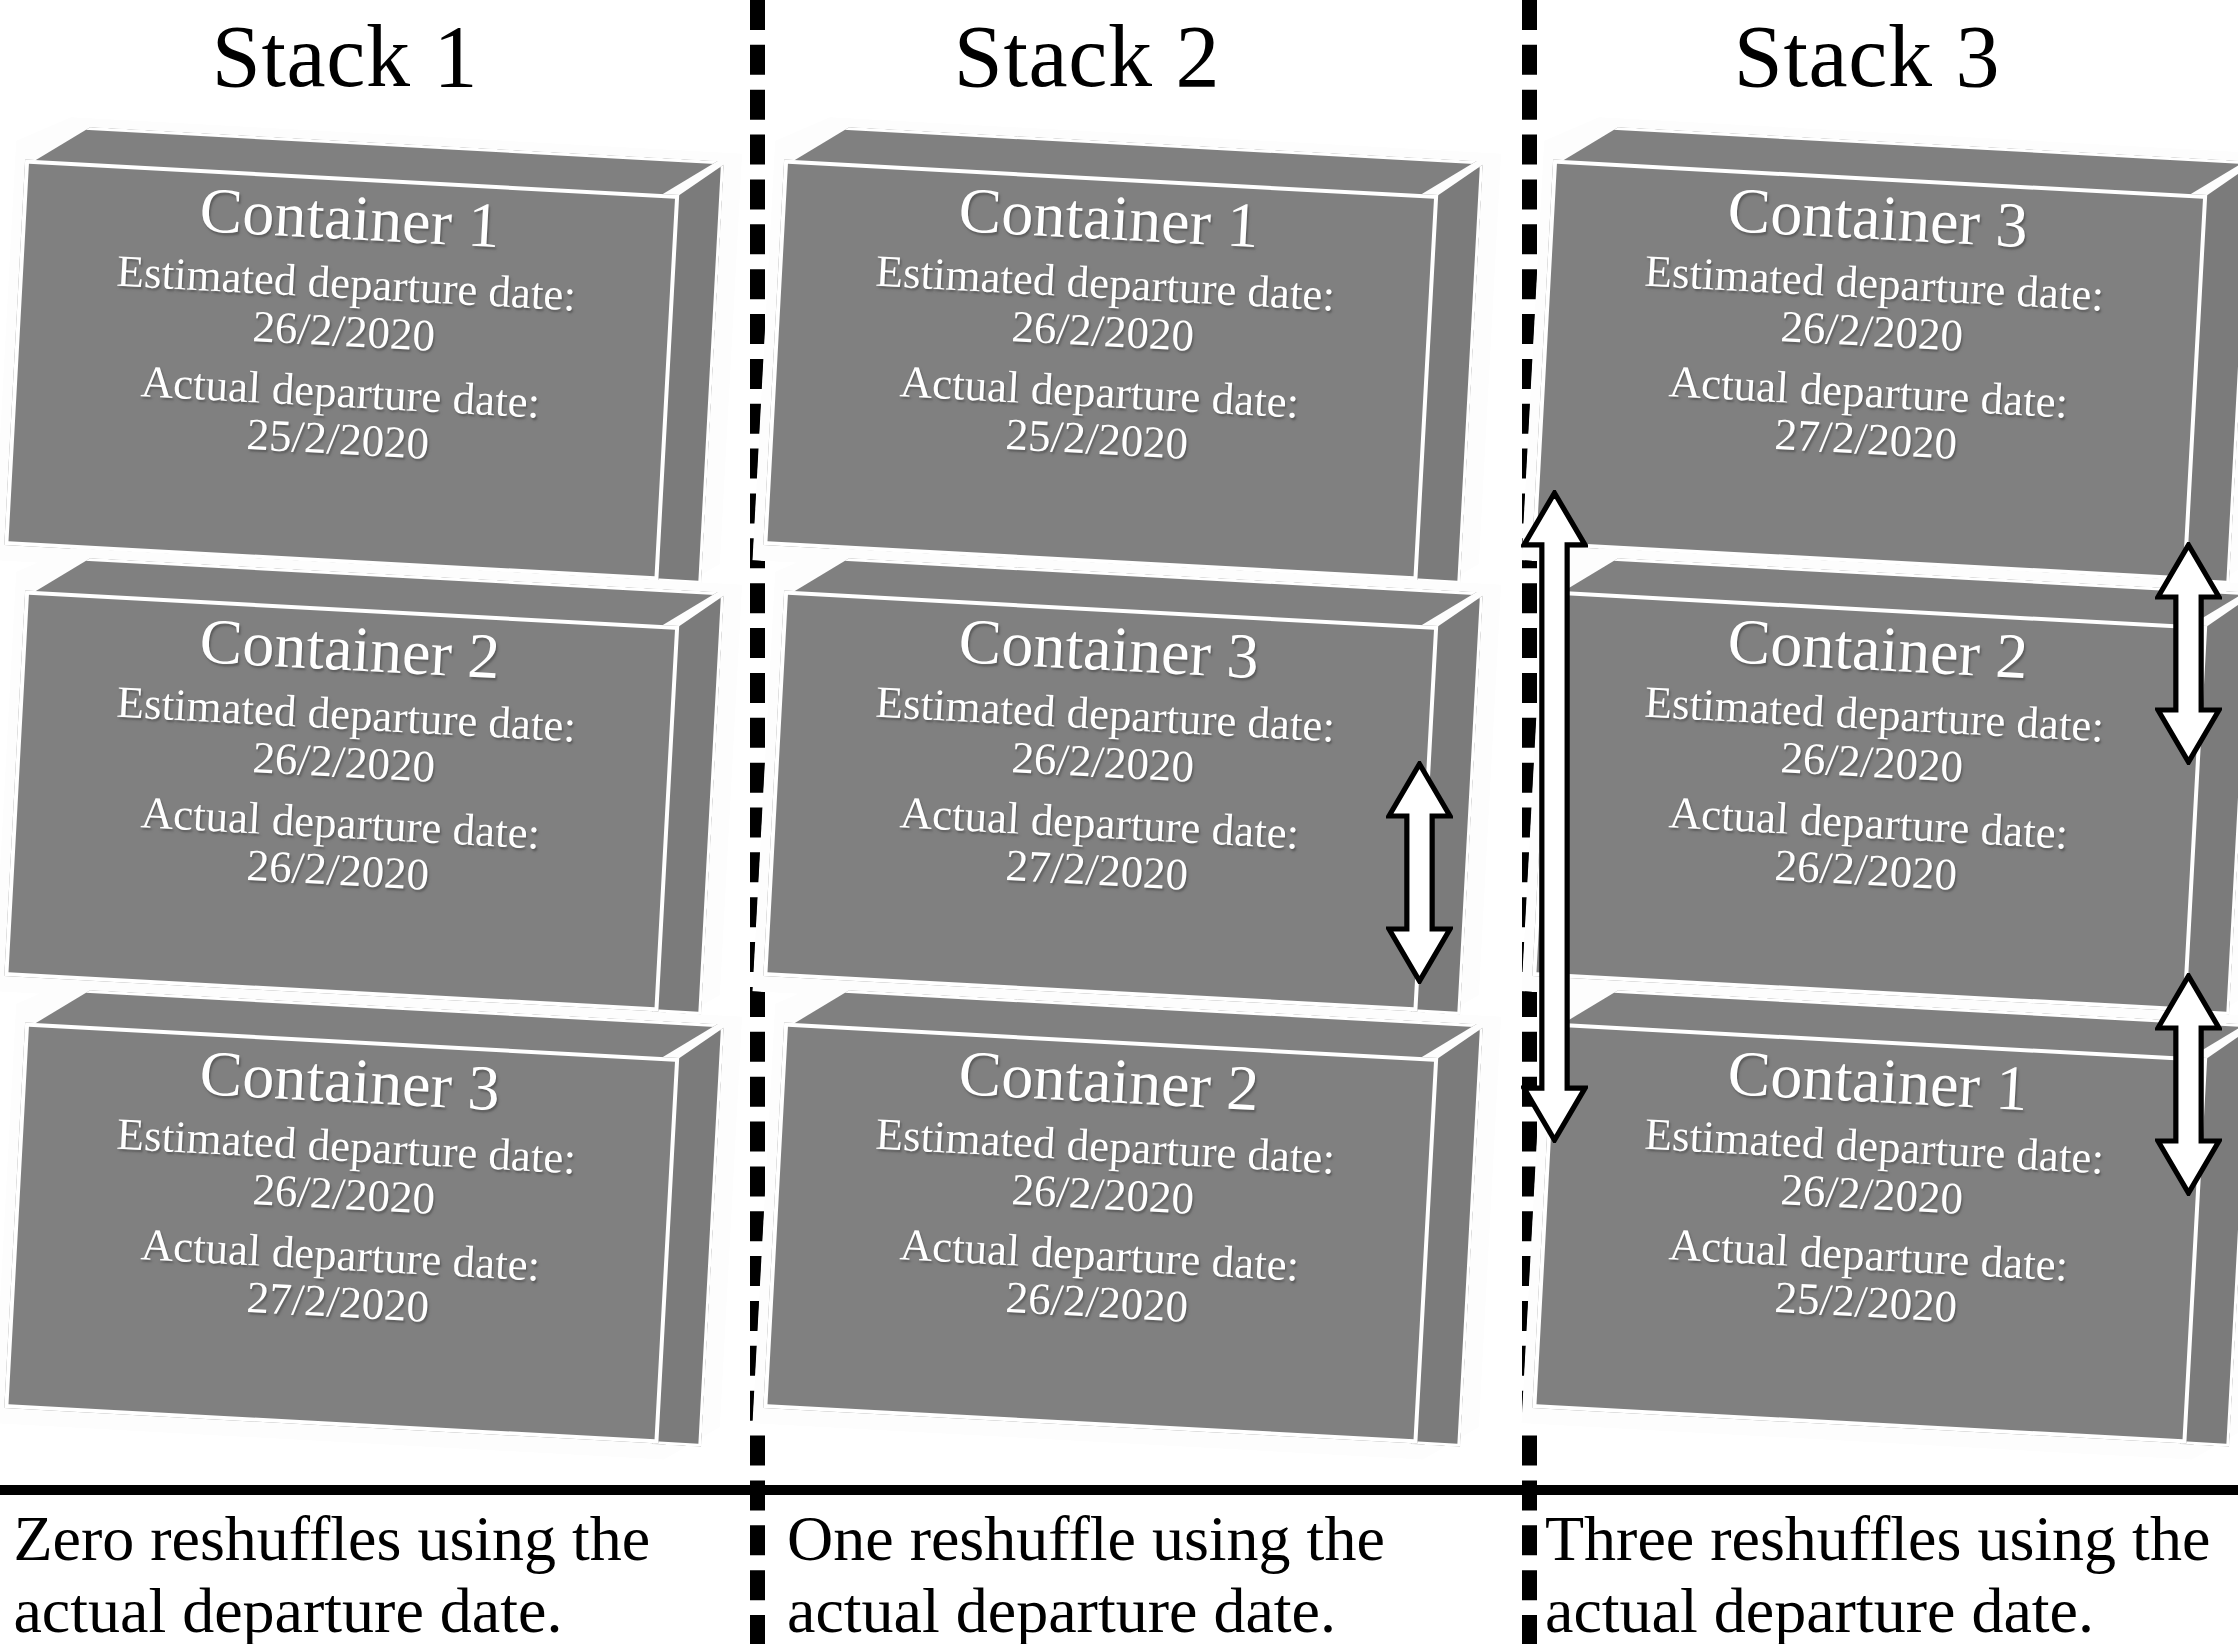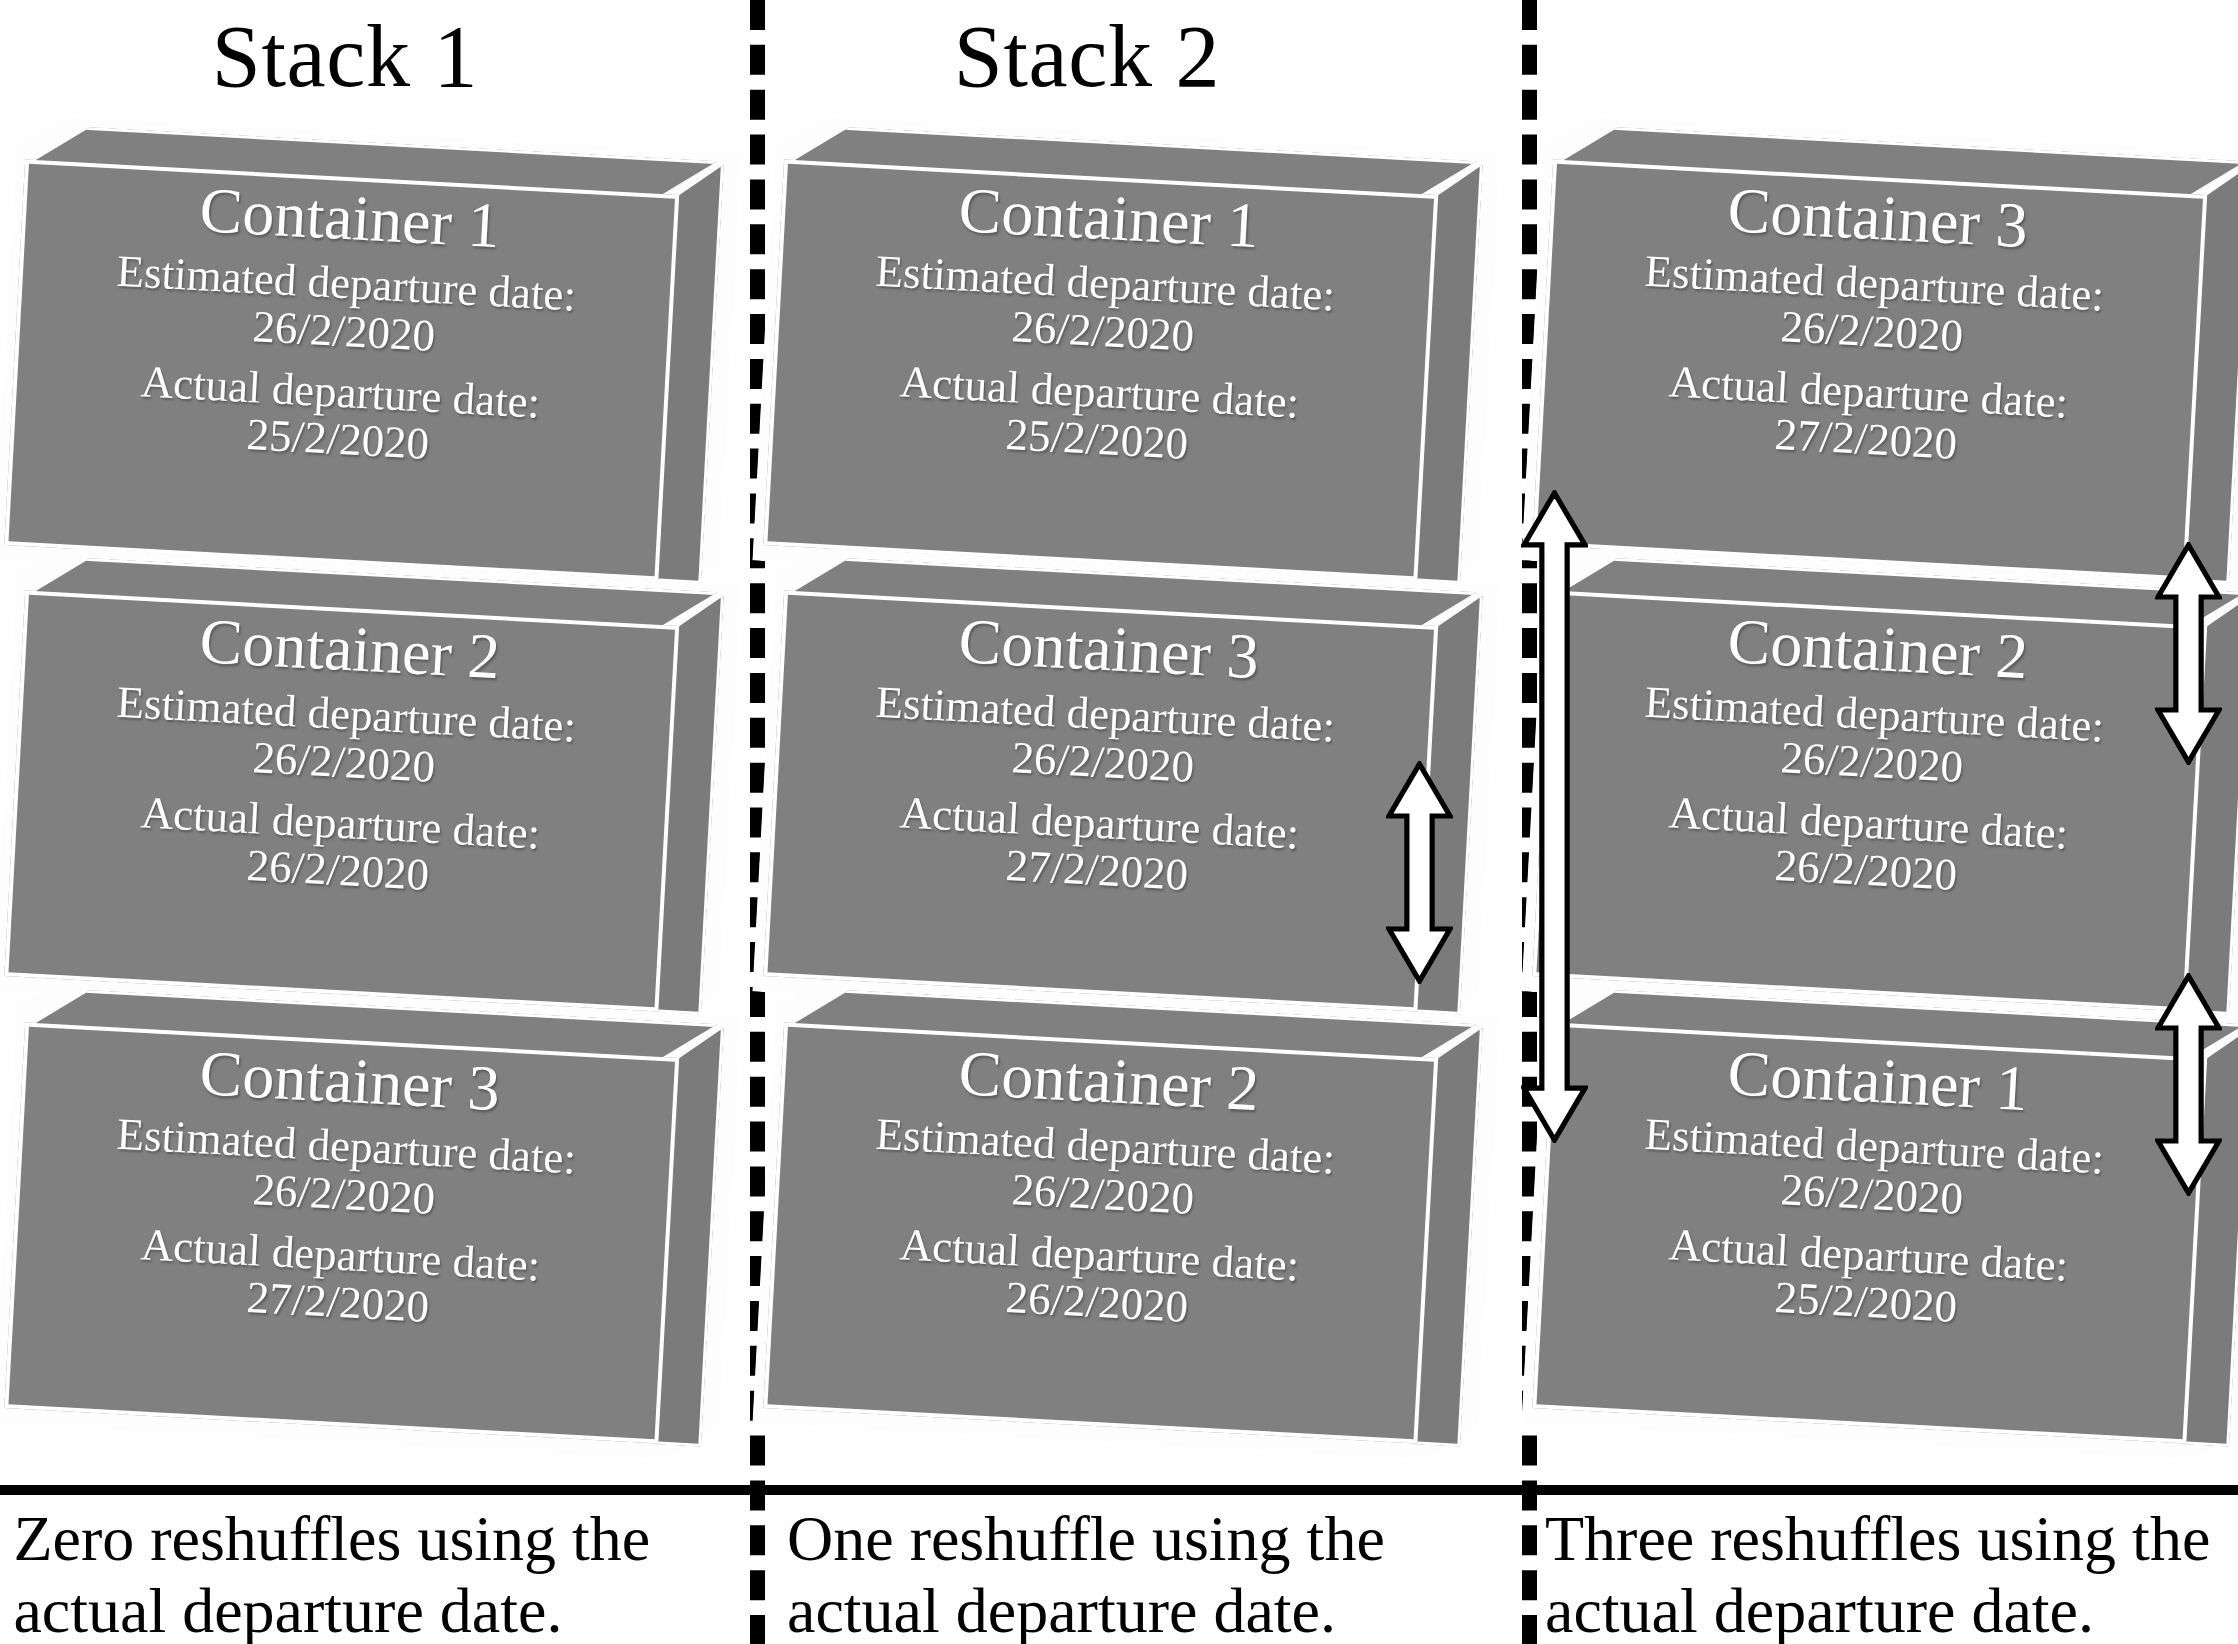--- a/index.html
+++ b/index.html
@@ -118,20 +118,21 @@
   .cap2{left:787px;width:713px;}
   .cap3{left:1545px;width:690px;}
 </style>
 </head>
 <body>
 
 <div class="page">
 
   <div class="stack-title st1">Stack 1</div>
   <div class="stack-title st2">Stack 2</div>
+  <div class="stack-title st3">Stack 3</div>
 
   <div class="vdiv d1"></div>
   <div class="vdiv d2"></div>
 
   <div class="stack s1">
     <div class="cbox r0">
       <div class="halo"></div>
       <div class="topface"></div>
       <div class="sideface"></div>
       <div class="front">

